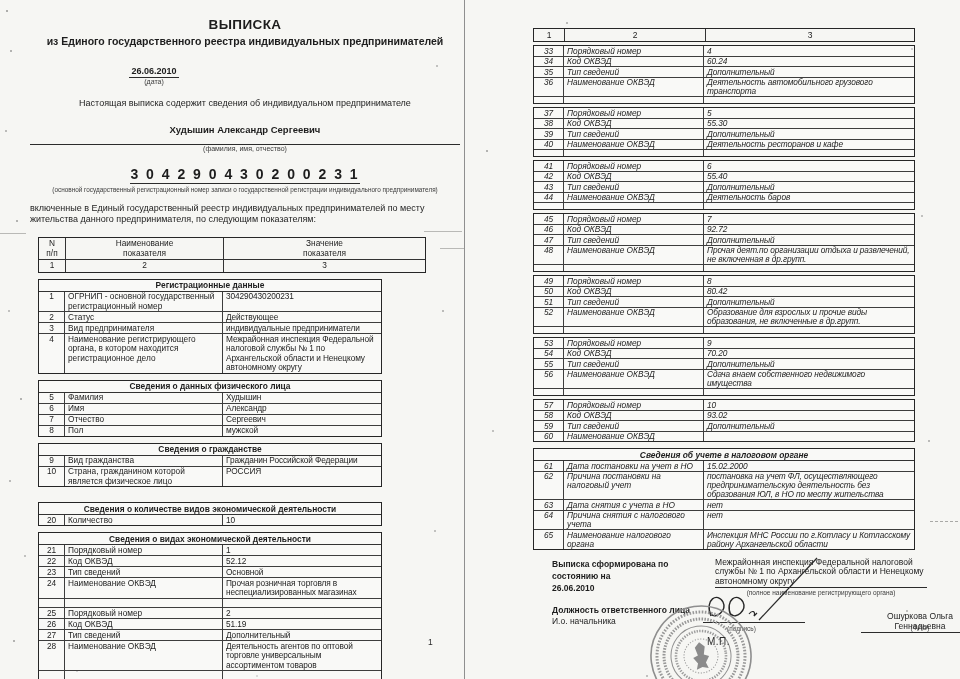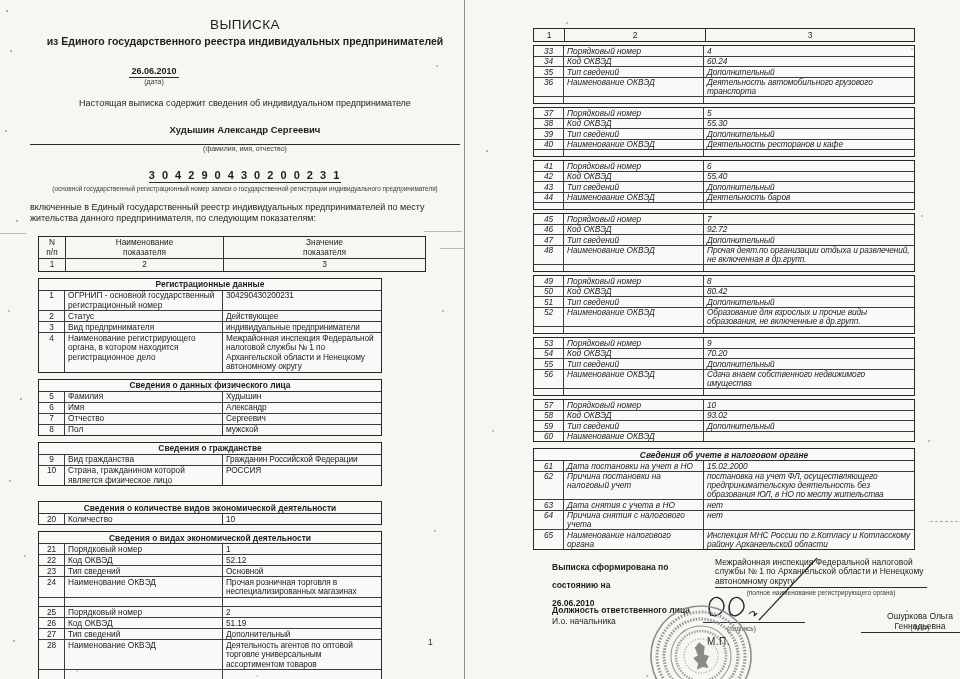--- a/index.html
+++ b/index.html
@@ -32,30 +32,30 @@
       560px 12px rgba(70,70,70,.45), 70px 660px rgba(70,70,70,.4), 640px 665px rgba(70,70,70,.4),
       250px 665px rgba(70,70,70,.35), 480px 140px rgba(70,70,70,.5), 486px 420px rgba(70,70,70,.4);
   }
   .artifact { position:absolute; background:#b9b9b6; height:1px; }
   #art1 { left:0;   top:233px; width:26px; }
   #art2 { left:424px; top:231px; width:38px; }
   #art3 { left:930px; top:521px; width:28px; border-top:1px dashed #a9a9a6; background:none; }
   #art4 { left:440px; top:248px; width:24px; }
 
   
-  .title        { margin-top:17px; text-align:center; font-size:13.5px; font-weight:normal; letter-spacing:.4px; }
+  .title        { margin-top:17px; text-align:center; font-size:13.5px; font-weight:bold; letter-spacing:.4px; }
   .subtitle     { margin-top:3px;  text-align:center; font-size:10.5px; font-weight:bold; }
   .date-block   { margin:13px 0 0 92px; width:64px; text-align:center; }
   .date-value   { font-size:9px; font-weight:bold; border-bottom:1px solid #2b2b2b; display:inline-block; padding:0 2px 1px; }
   .small-cap    { font-size:7px; color:#3c3c3c; text-align:center; }
   .intro        { margin-top:13px; text-align:center; font-size:9px; }
   .name-line    { margin-top:11px; border-bottom:1.3px solid #2b2b2b; text-align:center; padding-bottom:7px; }
   .person-name  { font-size:9.5px; font-weight:bold; }
   .ogrn-block   { margin-top:13px; text-align:center; }
-  .ogrn-num     { display:inline-block; font-size:11px; font-weight:bold; letter-spacing:2px; border-bottom:1.2px solid #2b2b2b; padding-bottom:1px; }
+  .ogrn-num     { display:inline-block; font-size:14px; font-weight:bold; letter-spacing:2px; border-bottom:1.2px solid #2b2b2b; padding-bottom:1px; }
   .ogrn-cap     { margin-top:2px; font-size:6.4px; color:#3c3c3c; text-align:center; white-space:nowrap; }
   .included     { margin-top:10px; font-size:9px; line-height:11px; width:405px; }
 
   
   .sec-table { border:1.6px solid #262626; background:rgba(255,255,255,.35); }
   #page1 .sec-table { width:344px; margin:6px 0 0 8px; }
   #page2 .sec-table { width:382px; margin:3px 0 0 6px;font-style:italic; }
   #p1-tables .sec-table:nth-child(4) { margin-top:15px; }
   #p2-tables .sec-table:last-child   { margin-top:6px; }
   .t-title { text-align:center; font-weight:bold; font-size:8.4px; line-height:10px; border-bottom:1px solid #333; padding:.5px 2px; }
@@ -80,21 +80,21 @@
   #hdr-table .h-cell:last-child { border-right:none; }
   .h-c1 { width:27px; flex:none; } .h-c2 { width:158px; flex:none; } .h-c3 { flex:1; }
 
   
   #p2-hdr { width:382px; margin:28px 0 0 6px; border:1.8px solid #262626; display:flex; }
   #p2-hdr span { text-align:center; font-size:8.5px; line-height:12px; border-right:1px solid #333; }
   #p2-hdr span:last-child { border-right:none; }
 
   
   #p2-footer { position:relative; margin-top:8px; height:165px; }
-  .f-left  { position:absolute; left:25px; top:0; width:165px; font-size:8.5px; font-weight:bold; line-height:18px; }
+  .f-left  { position:absolute; left:25px; top:0; width:165px; font-size:8.5px; font-weight:bold; line-height:12px; }
   .f-org   { position:absolute; left:188px; top:0; width:212px; }
   .f-org-name { font-size:8.5px; line-height:9.5px; border-bottom:1px solid #2b2b2b; padding-bottom:1px; }
   .f-org-cap  { font-size:6.5px; color:#3c3c3c; text-align:center; margin-top:1px; }
   .f-title { position:absolute; left:25px; top:47px; font-size:8.5px; font-weight:bold; }
   .f-pos   { position:absolute; left:25px; top:58px; font-size:8.5px; }
   .sig-line { position:absolute; left:176px; top:64px; width:102px; border-top:1px solid #2b2b2b; }
   .sig-cap  { position:absolute; left:200px; top:67px; font-size:6.5px; color:#4a4a4a; }
   .f-name  { position:absolute; left:334px; top:53px; width:118px; text-align:center; font-size:8.5px;
              border-bottom:1px solid #2b2b2b; padding-bottom:1px; }
   .f-name-cap { position:absolute; left:334px; top:66px; width:118px; text-align:center; font-size:6.5px; color:#3c3c3c; }

